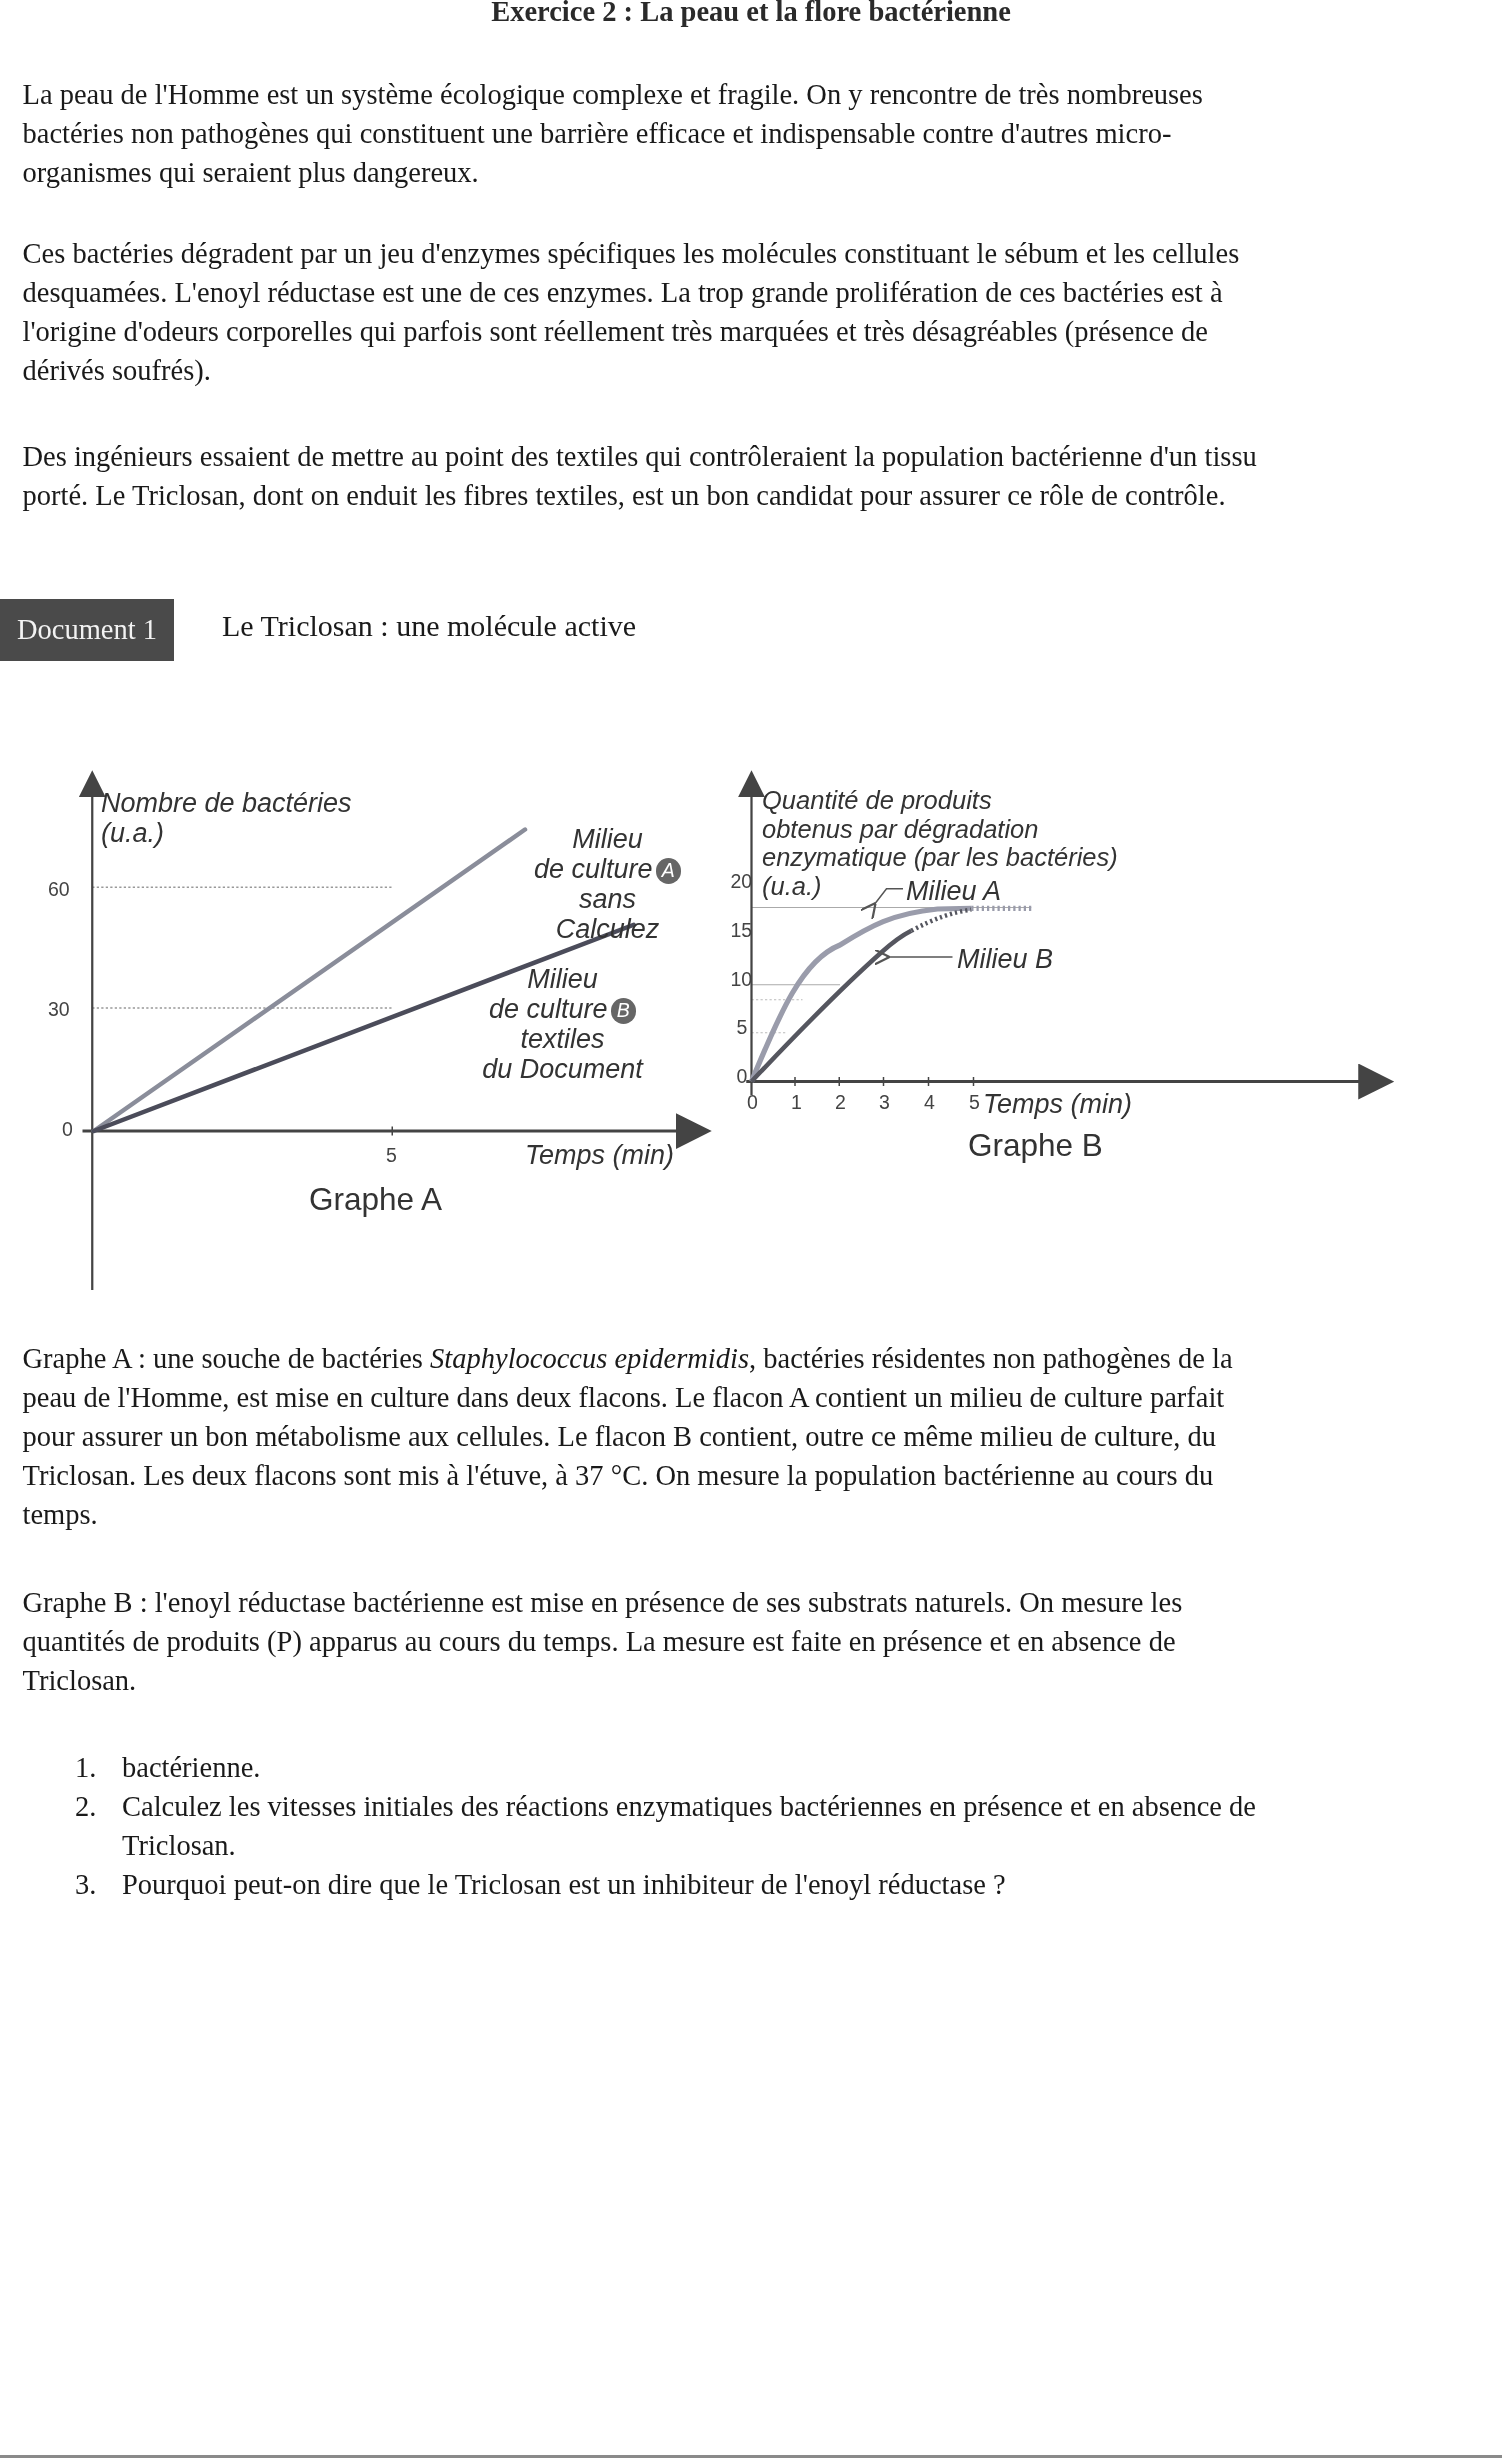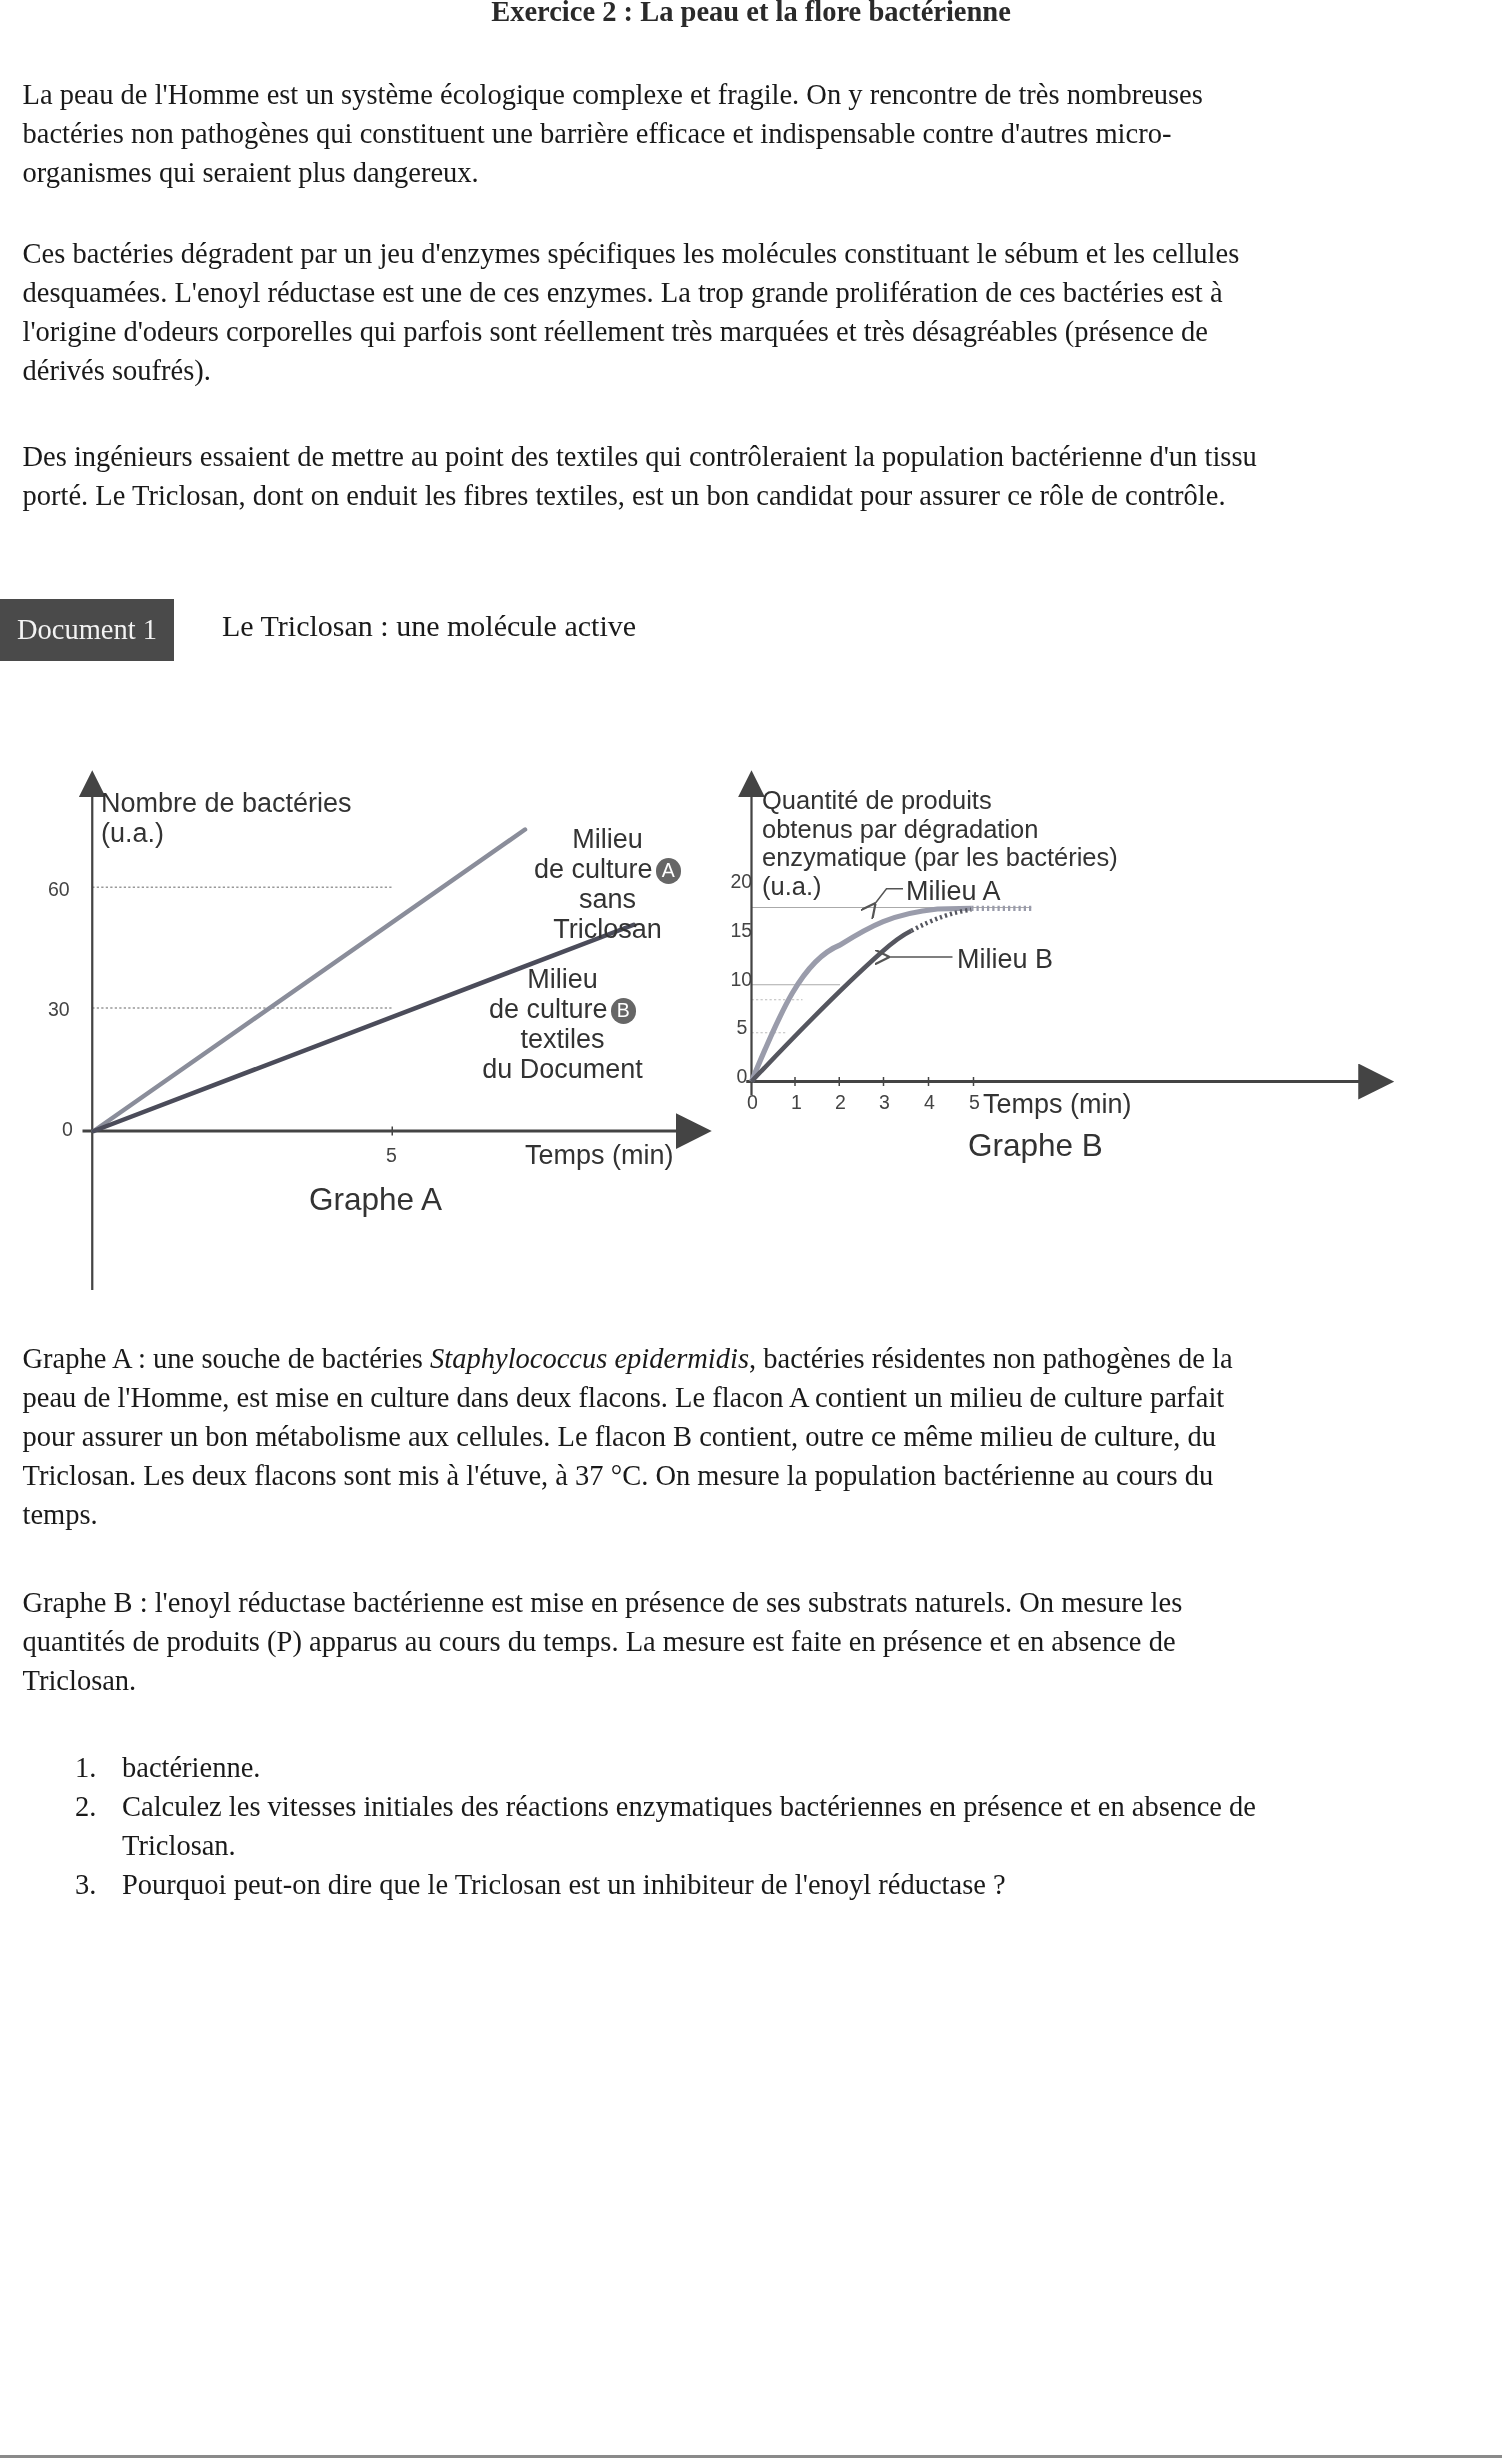--- a/index.html
+++ b/index.html
@@ -21,21 +21,21 @@
     background: #4a4a4a; color: #f2f2f2; font-size: 28.5px;
     display: flex; align-items: center; justify-content: center;
   }
   .doc-title {
     position: absolute; left: 222px; top: 609px; font-size: 30px; color: #1a1a1a;
   }
   .graph {
     position: absolute; font-family: "Liberation Sans", "DejaVu Sans", sans-serif;
   }
   .graph svg { position: absolute; left: 0; top: 0; }
-  .glabel { position: absolute; font-size: 27px; color: #333; line-height: 30px; white-space: nowrap; }
+  .glabel { position: absolute; font-size: 27px; color: #333; line-height: 30px; white-space: nowrap; font-style: italic; }
   .tick { position: absolute; font-size: 19.5px; color: #444; font-family: "Liberation Sans Narrow", "Liberation Sans", sans-serif; }
   .caption { position: absolute; font-size: 31.5px; color: #333; }
   .badge {
     display: inline-block; width: 25.5px; height: 25.5px; border-radius: 50%;
     background: #666; color: #fff; font-size: 19.5px; text-align: center; line-height: 25.5px;
     vertical-align: middle; margin-left: 3px;
   }
   .questions { position: absolute; left: 75px; top: 1748px; font-size: 28.5px; line-height: 39px; }
   .q { display: flex; }
   .q .num { width: 47px; }
@@ -93,21 +93,21 @@
   <div class="tick" style="left:48px;top:113px">60</div>
   <div class="tick" style="left:48px;top:233px">30</div>
   <div class="tick" style="left:62px;top:353px">0</div>
   <div class="tick" style="left:386px;top:379px">5</div>
   <div class="glabel" style="left:525px;top:375px">Temps (min)</div>
   <div class="caption" style="left:309px;top:416px">Graphe A</div>
   <div class="glabel" style="left:510px;top:59px;text-align:center;width:195px">
     <div>Milieu</div>
     <div><span>de culture</span><span class="badge">A</span></div>
     <div>sans</div>
-    <div>Triclosan</div>
+    <div>Calculez</div>
   </div>
   <div class="glabel" style="left:465px;top:199px;text-align:center;width:195px">
     <div>Milieu</div>
     <div><span>de culture</span><span class="badge">B</span></div>
     <div>textiles</div>
     <div>du Document</div>
   </div>
 </div>
 
 <div class="graph" style="left:720px;top:765px;width:675px;height:525px">

